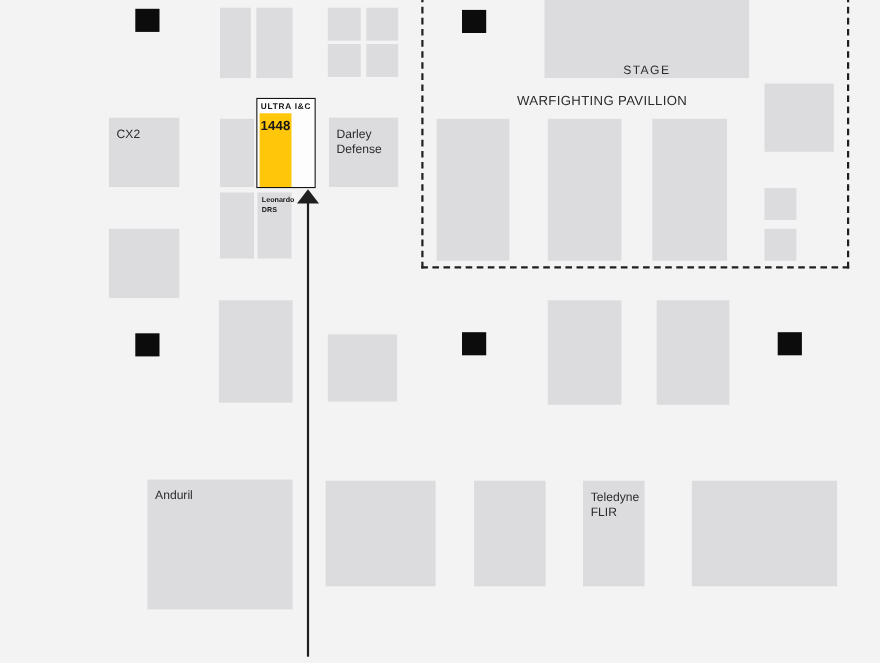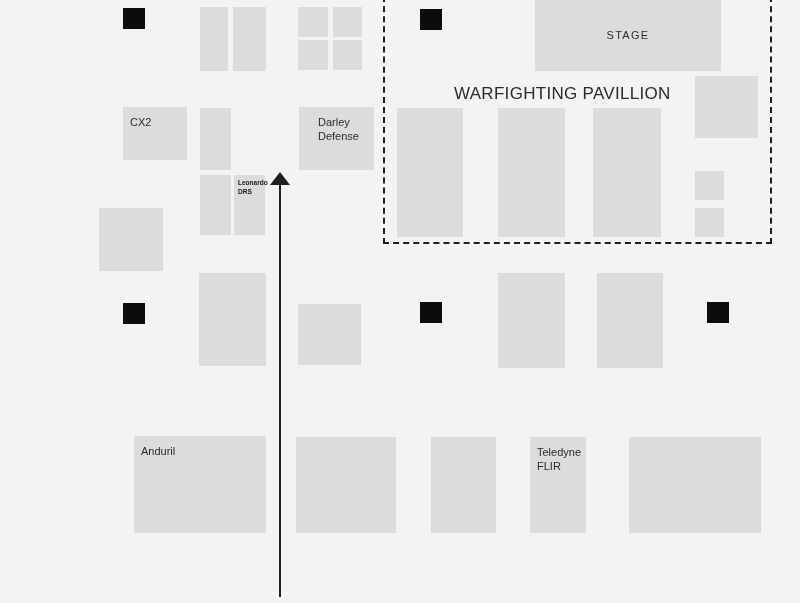--- a/index.html
+++ b/index.html
@@ -20,23 +20,22 @@
   }
   .booth-label {
     display: block;
     padding: 8px 4px 0 7px;
     font-size: 11px;
     line-height: 1.3;
     color: var(--label-color, #2b2b2b);
   }
   .booth.center-label {
     display: flex;
-    align-items: center;
+    align-items: flex-end;
     justify-content: center;
-    margin-left: 40px;
   }
   .booth.center-label .booth-label {
     padding: 0;
     letter-spacing: 1.3px;
     font-size: 11px;
   }
   .booth.small-label .booth-label {
     padding: 4px 2px 0 4px;
     font-size: 6.5px;
     font-weight: 700;
@@ -74,23 +73,23 @@
     position: absolute;
     left: 383px;
     top: -14px;
     width: 389px;
     height: 258px;
     border: 2px dashed #1f1f1f;
     box-sizing: border-box;
   }
   .pavilion-label {
     position: absolute;
-    left: 454px;
+    left: 470px;
     top: 84px;
-    font-size: 17px;
+    font-size: 12px;
     letter-spacing: 0.3px;
     color: var(--label-color, #2b2b2b);
   }
   
   .booth-1448 {
     position: absolute;
     left: 233px;
     top: 89px;
     width: 54px;
     height: 82px;
@@ -171,45 +170,51 @@
       <div class="booth" style="left: 593px; top: 108px; width: 68px; height: 129px;"></div>
       <div class="booth" style="left: 695px; top: 76px; width: 63px; height: 62px;"></div>
       <div class="booth" style="left: 695px; top: 171px; width: 29px; height: 29px;"></div>
       <div class="booth" style="left: 695px; top: 208px; width: 29px; height: 29px;"></div>
       <div class="booth" style="left: 296px; top: 437px; width: 100px; height: 96px;"></div>
       <div class="booth" style="left: 431px; top: 437px; width: 65px; height: 96px;"></div>
       <div class="booth" style="left: 629px; top: 437px; width: 132px; height: 96px;"></div>
       <div class="booth center-label" style="left: 495px; top: 0px; width: 186px; height: 71px;">
         <span class="booth-label">STAGE</span>
       </div>
-      <div class="booth" style="left: 99px; top: 107px; width: 64px; height: 53px; margin-left: 24px;">
+      <div class="booth" style="left: 99px; top: 107px; width: 64px; height: 63px;">
         <span class="booth-label">CX2</span>
       </div>
-      <div class="booth" style="left: 299px; top: 107px; width: 63px; height: 63px; padding-left: 12px;">
+      <div class="booth" style="left: 299px; top: 107px; width: 63px; height: 63px;">
         <span class="booth-label">Darley Defense</span>
       </div>
       <div class="booth small-label" style="left: 234px; top: 175px; width: 31px; height: 60px;">
         <span class="booth-label">Leonardo DRS</span>
       </div>
-      <div class="booth" style="left: 134px; top: 436px; width: 132px; height: 97px;">
+      <div class="booth" style="left: 134px; top: 436px; width: 132px; height: 118px;">
         <span class="booth-label">Anduril</span>
       </div>
       <div class="booth" style="left: 530px; top: 437px; width: 56px; height: 96px;">
         <span class="booth-label">Teledyne FLIR</span>
       </div>
     </div>
   <div>
       <div class="pillar" style="left: 123px; top: 8px;"></div>
       <div class="pillar" style="left: 420px; top: 9px;"></div>
       <div class="pillar" style="left: 123px; top: 303px;"></div>
       <div class="pillar" style="left: 420px; top: 302px;"></div>
       <div class="pillar" style="left: 707px; top: 302px;"></div>
     </div>
 
   <div class="pavilion-outline"></div>
   <div class="pavilion-label">WARFIGHTING PAVILLION</div>
 
 
+  <div class="booth-1448">
+    <div class="brand">ULTRA I&amp;C</div>
+    <div class="hl-fill">
+      <span class="hl-number">1448</span>
+    </div>
+  </div>
 
   <div class="arrow-head"></div>
   <div class="arrow-shaft"></div>
 
 </div>
 
 </body></html>

